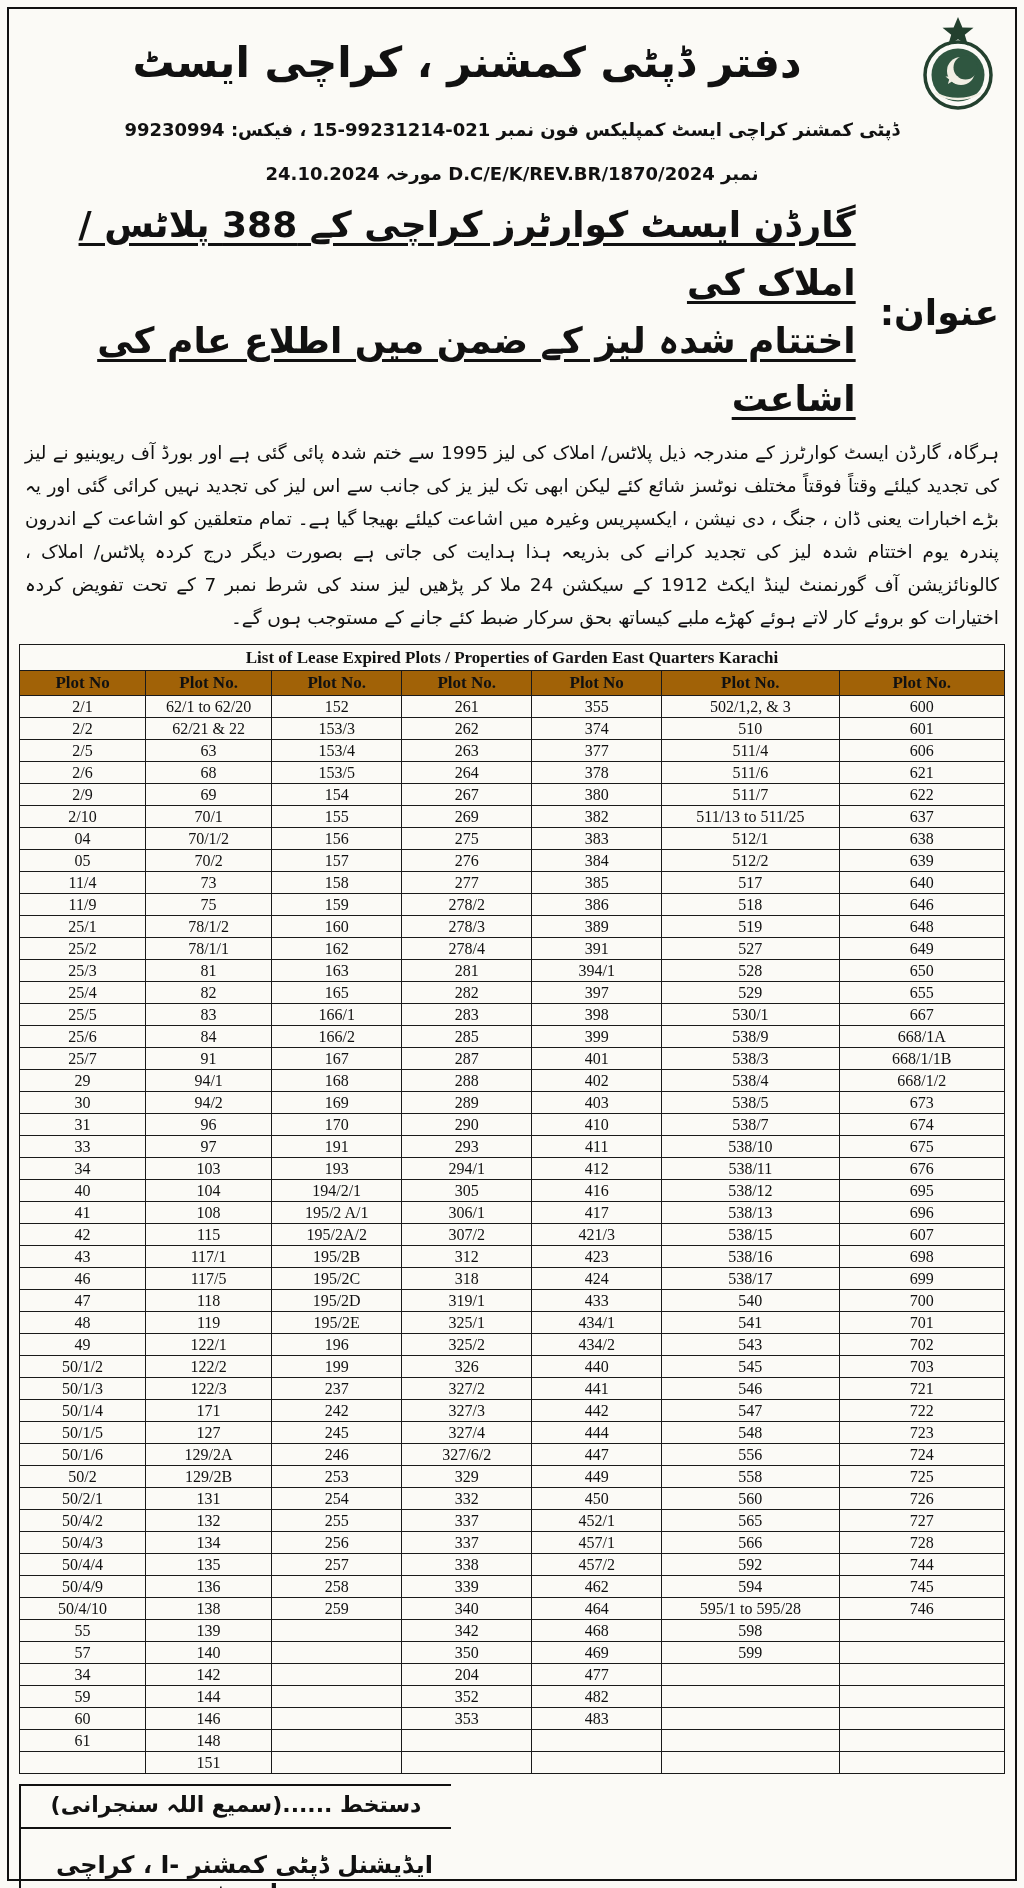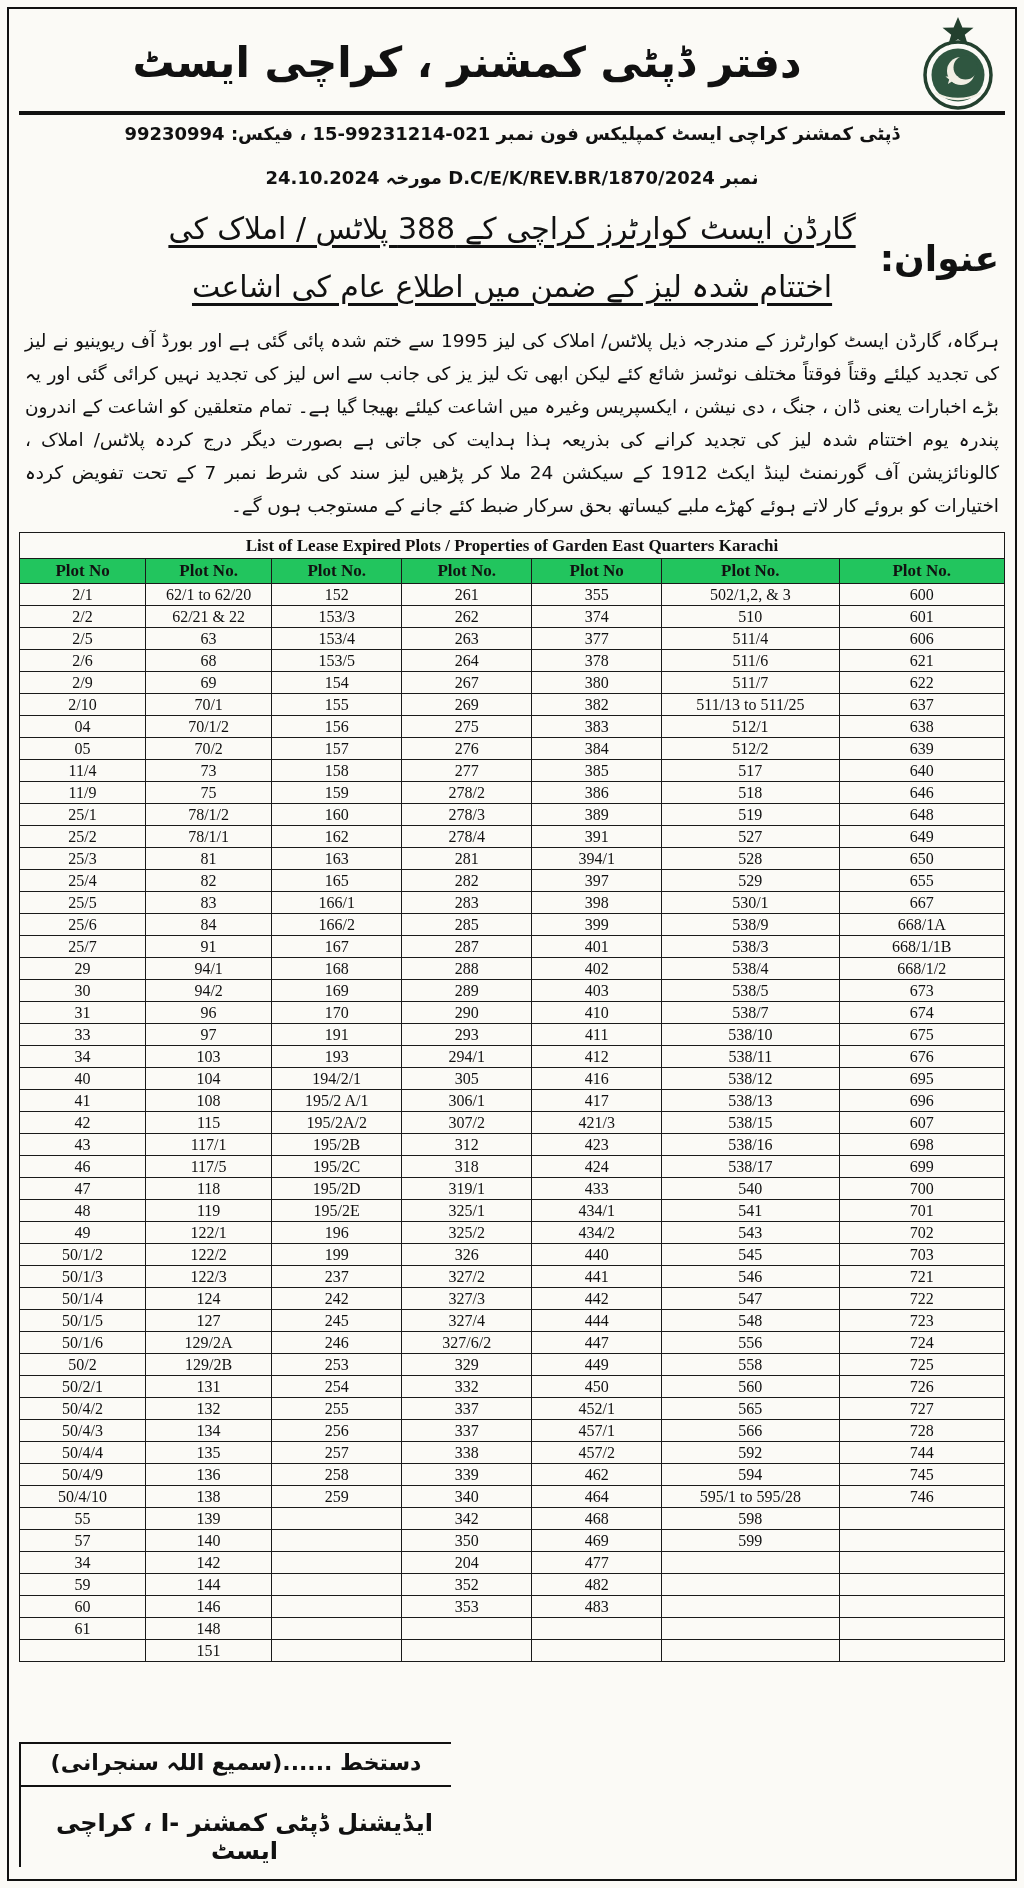--- a/index.html
+++ b/index.html
@@ -31,40 +31,40 @@
   }
   .contact-line { font-size: 18px; margin-bottom: 23px; }
   .ref-line { font-size: 18px; margin-bottom: 10px; }
   
   .subject { direction: rtl; display: flex; align-items: center; gap: 24px; padding: 2px 6px 6px; }
   .subject-label {
     font-family: "DejaVu Sans", sans-serif; font-weight: bold;
     font-size: 36px; white-space: nowrap;
   }
   .subject-line {
-    font-family: "DejaVu Sans", sans-serif; font-weight: normal;
-    font-size: 30px; line-height: 58px;
-    text-decoration: underline; text-underline-offset: 6px; text-align: center;
+    font-family: "DejaVu Sans", sans-serif; font-weight: bold;
+    font-size: 36px; line-height: 58px;
+    text-decoration: underline; text-underline-offset: 6px;
   }
   
   .body-text {
     direction: rtl; text-align: justify;
     font-family: "DejaVu Sans", sans-serif;
     font-size: 18.5px; line-height: 33px;
     padding: 2px 6px 10px;
   }
   
   .plots-table { width: 100%; border-collapse: collapse; table-layout: fixed; }
   .plots-table th, .plots-table td {
     border: 1.5px solid #1a1a1a;
     font-family: "Liberation Serif", serif;
     text-align: center; overflow: hidden; white-space: nowrap;
   }
   .table-title { font-size: 17px; font-weight: bold; height: 26px; }
-  .plots-table thead th.col-h { font-size: 17px; font-weight: bold; height: 25px; background: #22c55e; }
+  .plots-table thead th.col-h { font-size: 17px; font-weight: bold; height: 25px; background: #a16207; }
   .plots-table td { font-size: 16px; height: 22px; padding: 0 2px; }
   
   .doc-footer {
     margin-top: auto;
     display: flex; justify-content: space-between; align-items: center;
     padding-top: 10px;
   }
   .sig-block {
     width: 432px; direction: rtl;
     border-left: 2.5px solid #111; border-top: 2.5px solid #111;
@@ -425,21 +425,21 @@
             <td>50/1/3</td>
             <td>122/3</td>
             <td>237</td>
             <td>327/2</td>
             <td>441</td>
             <td>546</td>
             <td>721</td>
           </tr>
           <tr>
             <td>50/1/4</td>
-            <td>124</td>
+            <td>171</td>
             <td>242</td>
             <td>327/3</td>
             <td>442</td>
             <td>547</td>
             <td>722</td>
           </tr>
           <tr>
             <td>50/1/5</td>
             <td>127</td>
             <td>245</td>

